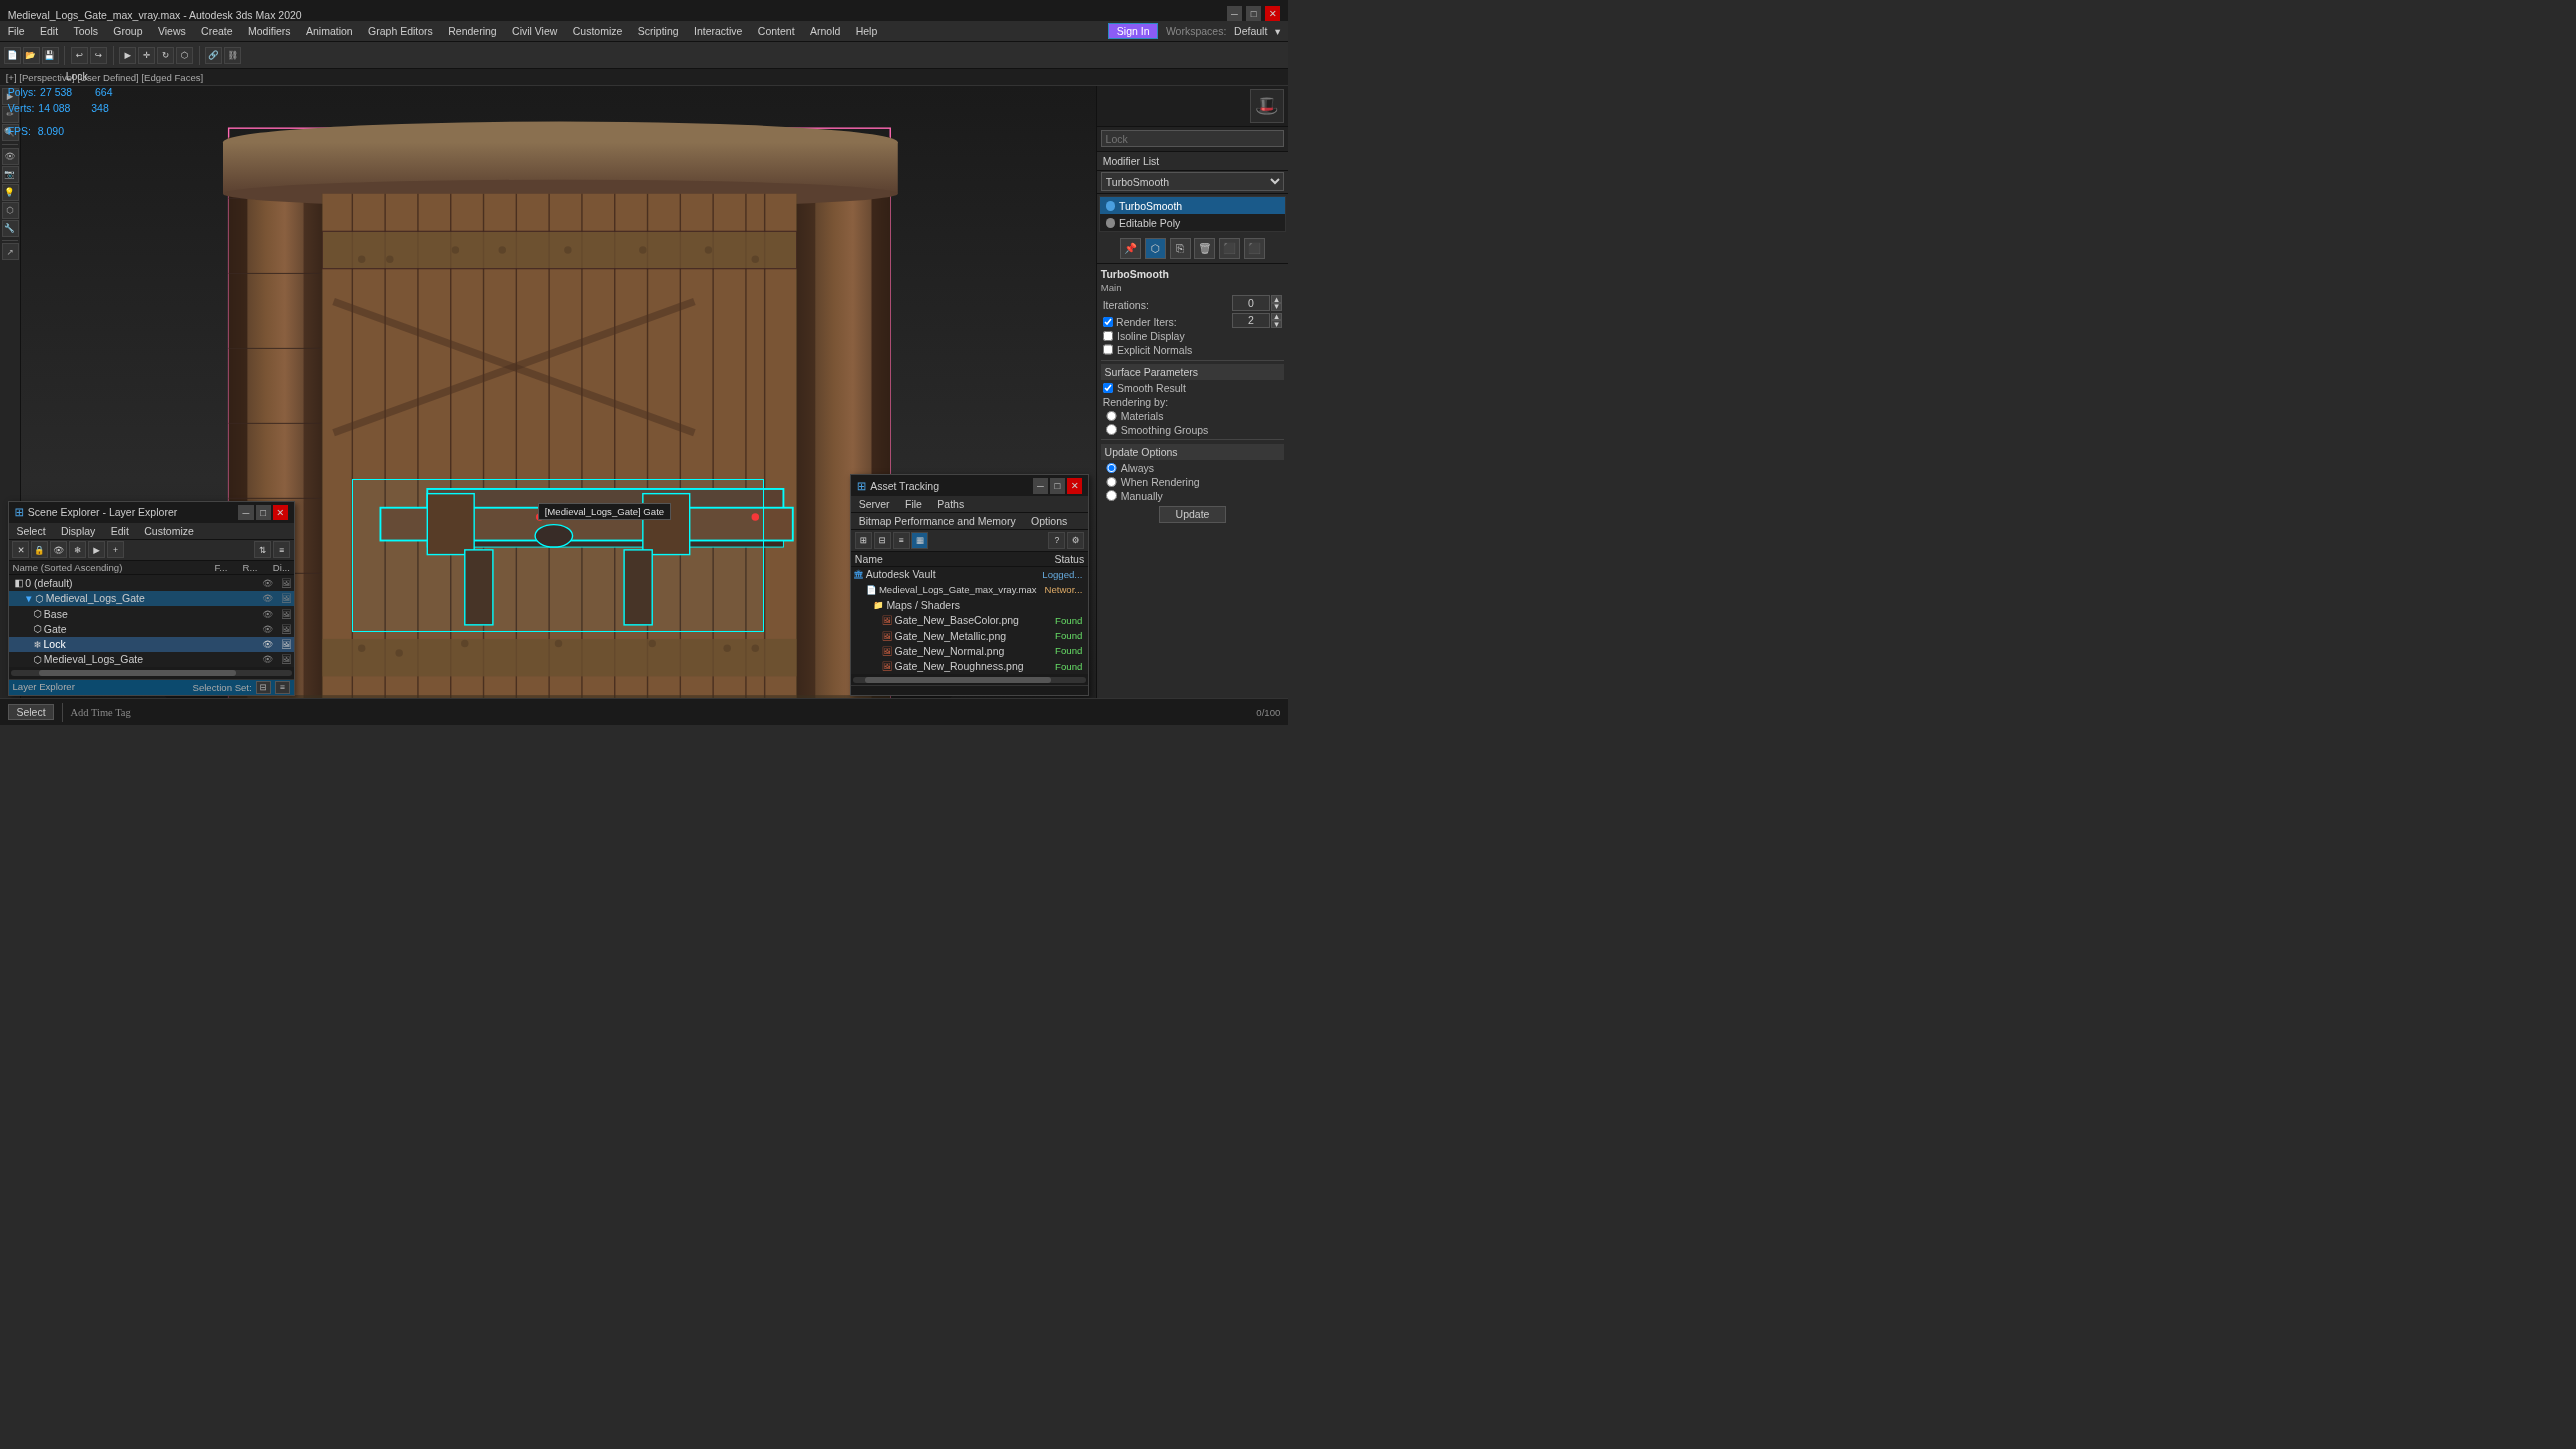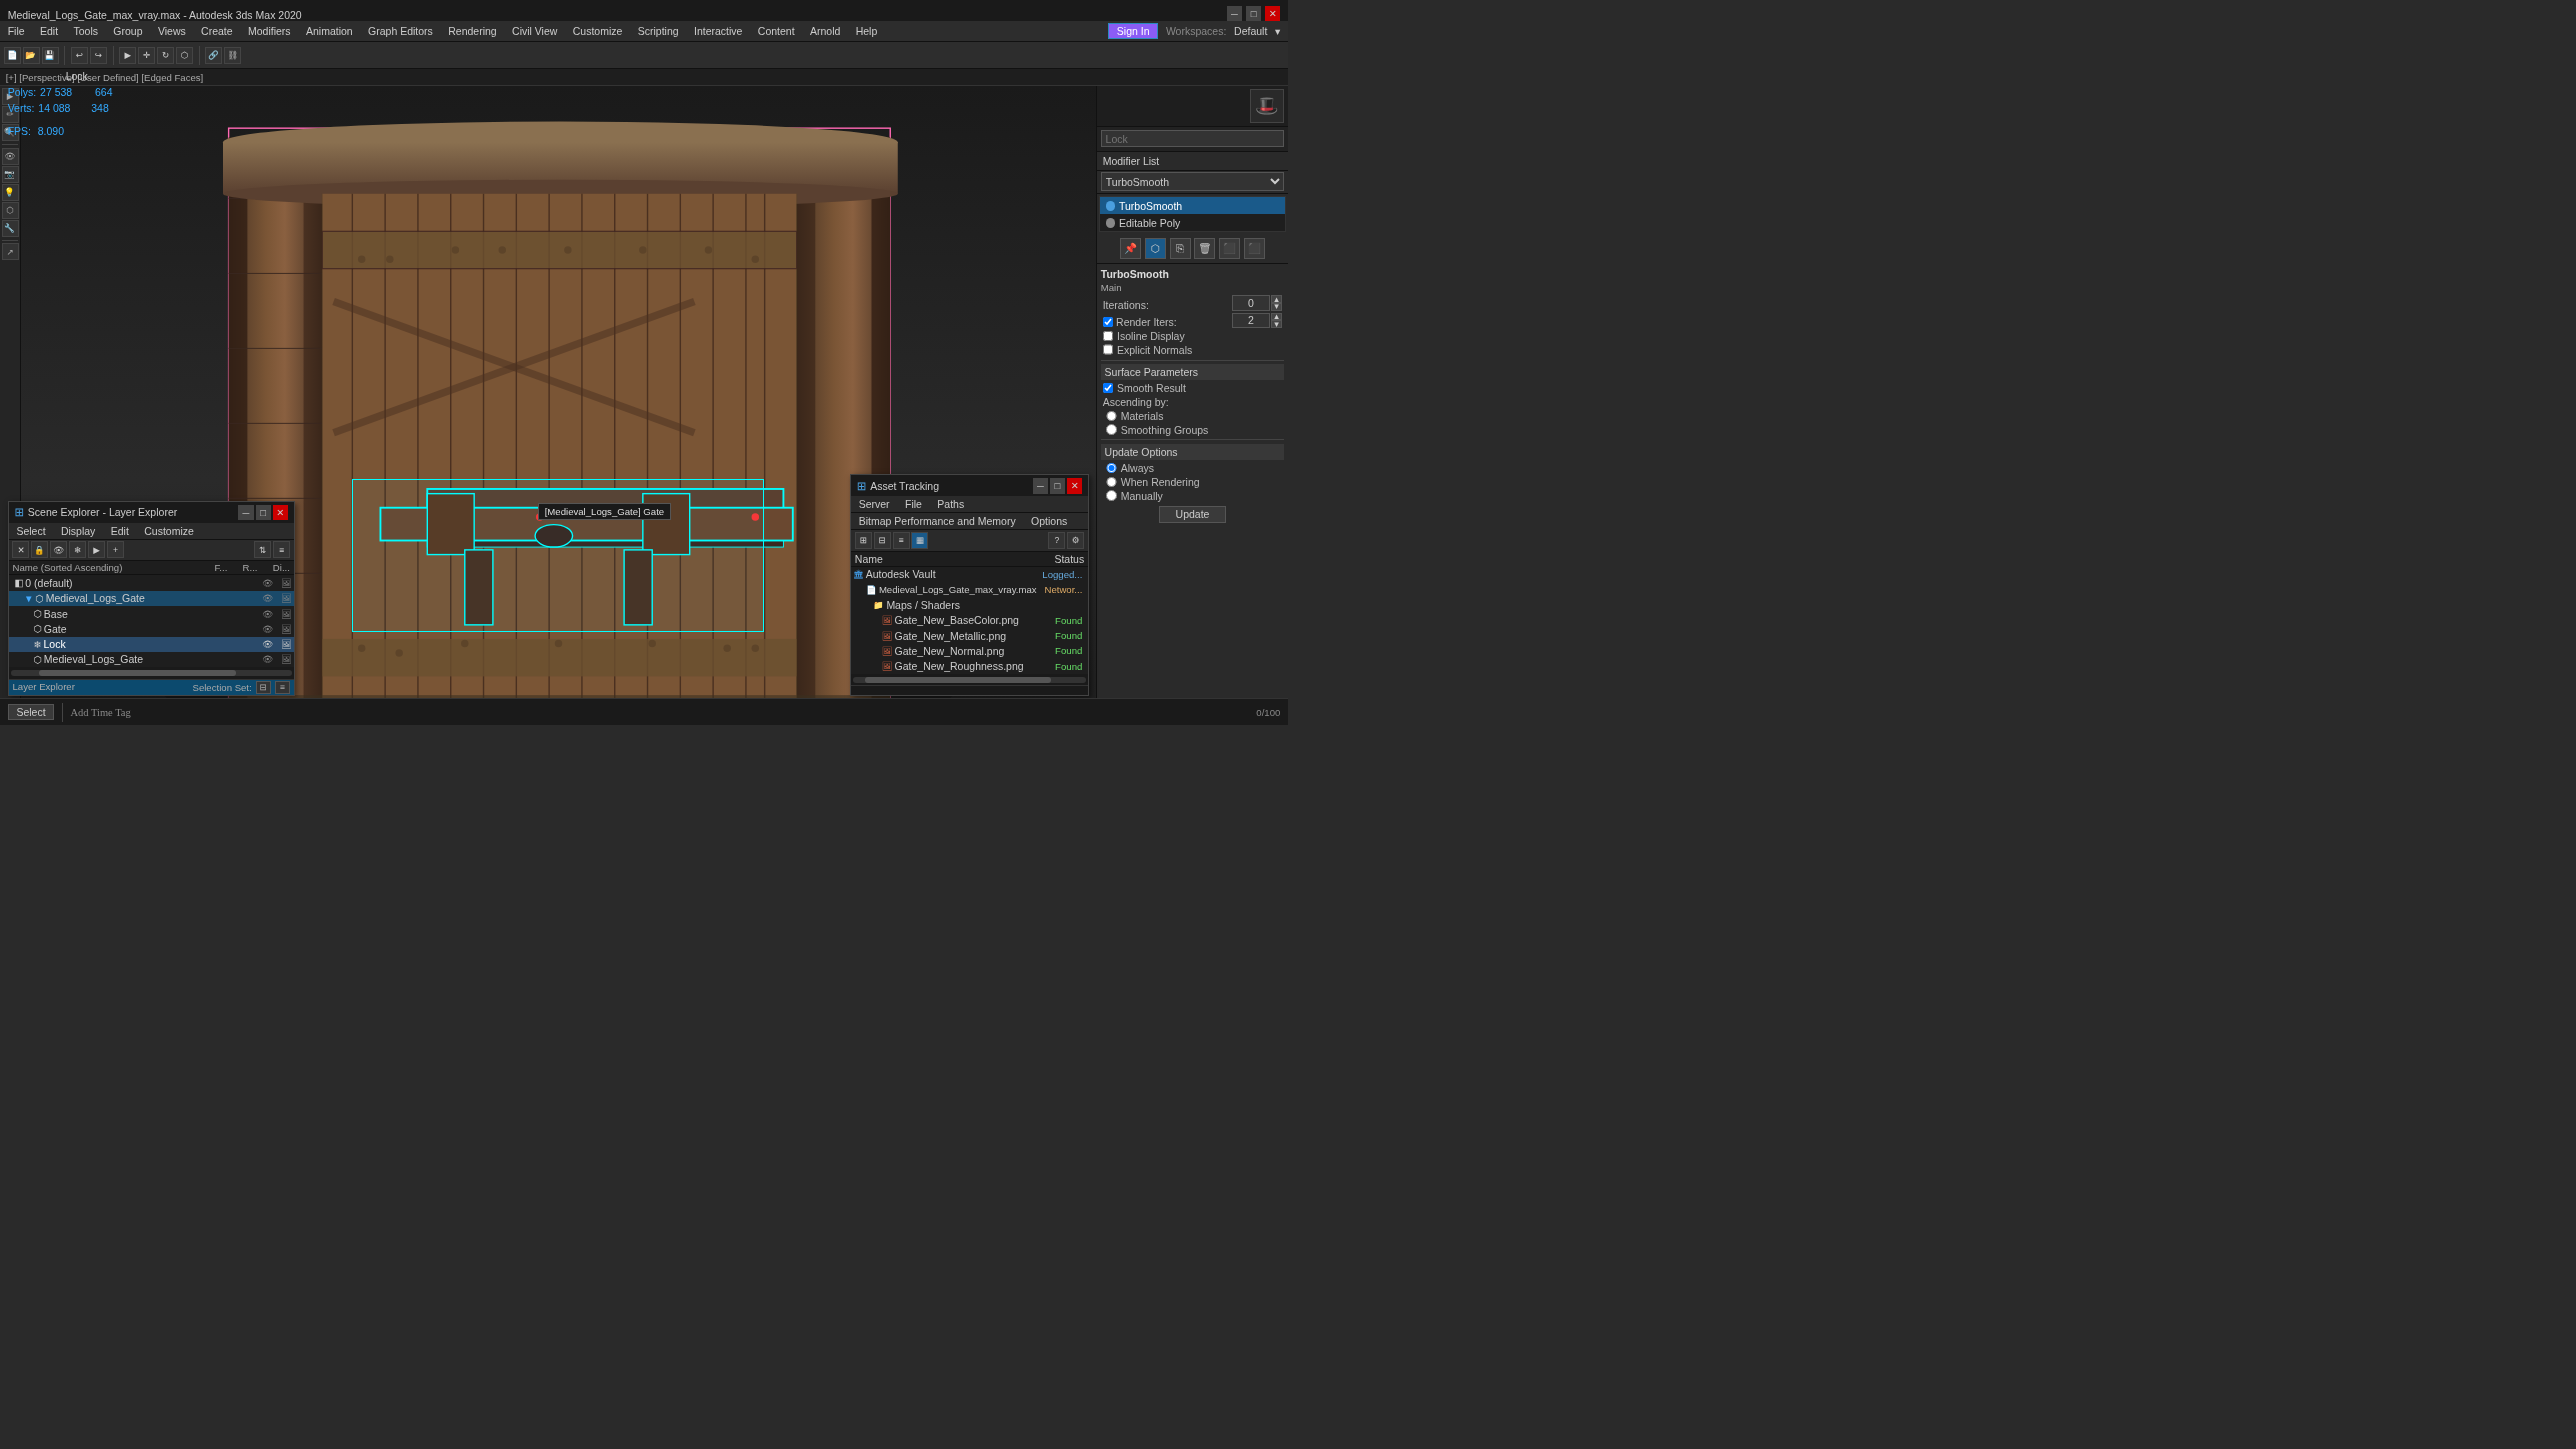--- a/index.html
+++ b/index.html
@@ -909,21 +909,21 @@
 
       <div class="section-header-line">
         <span>Surface Parameters</span>
       </div>
 
       <div class="checkbox-row">
         <input type="checkbox" checked="" style="width: 10.5px; height: 10.5px;">
         <span class="checkbox-label">Smooth Result</span>
       </div>
 
-      <div style="padding-left:1.9px;font-size:10.5px;color:#bbb;margin-bottom:1.9px;">Ascending by:</div>
+      <div style="padding-left:1.9px;font-size:10.5px;color:#bbb;margin-bottom:1.9px;">Rendering by:</div>
 
       <div class="radio-row">
         <input type="radio" name="separate" style="width: 10.5px; height: 10.5px;">
         <span class="checkbox-label">Materials</span>
       </div>
 
       <div class="radio-row">
         <input type="radio" name="separate" style="width: 10.5px; height: 10.5px;">
         <span class="checkbox-label">Smoothing Groups</span>
       </div>

